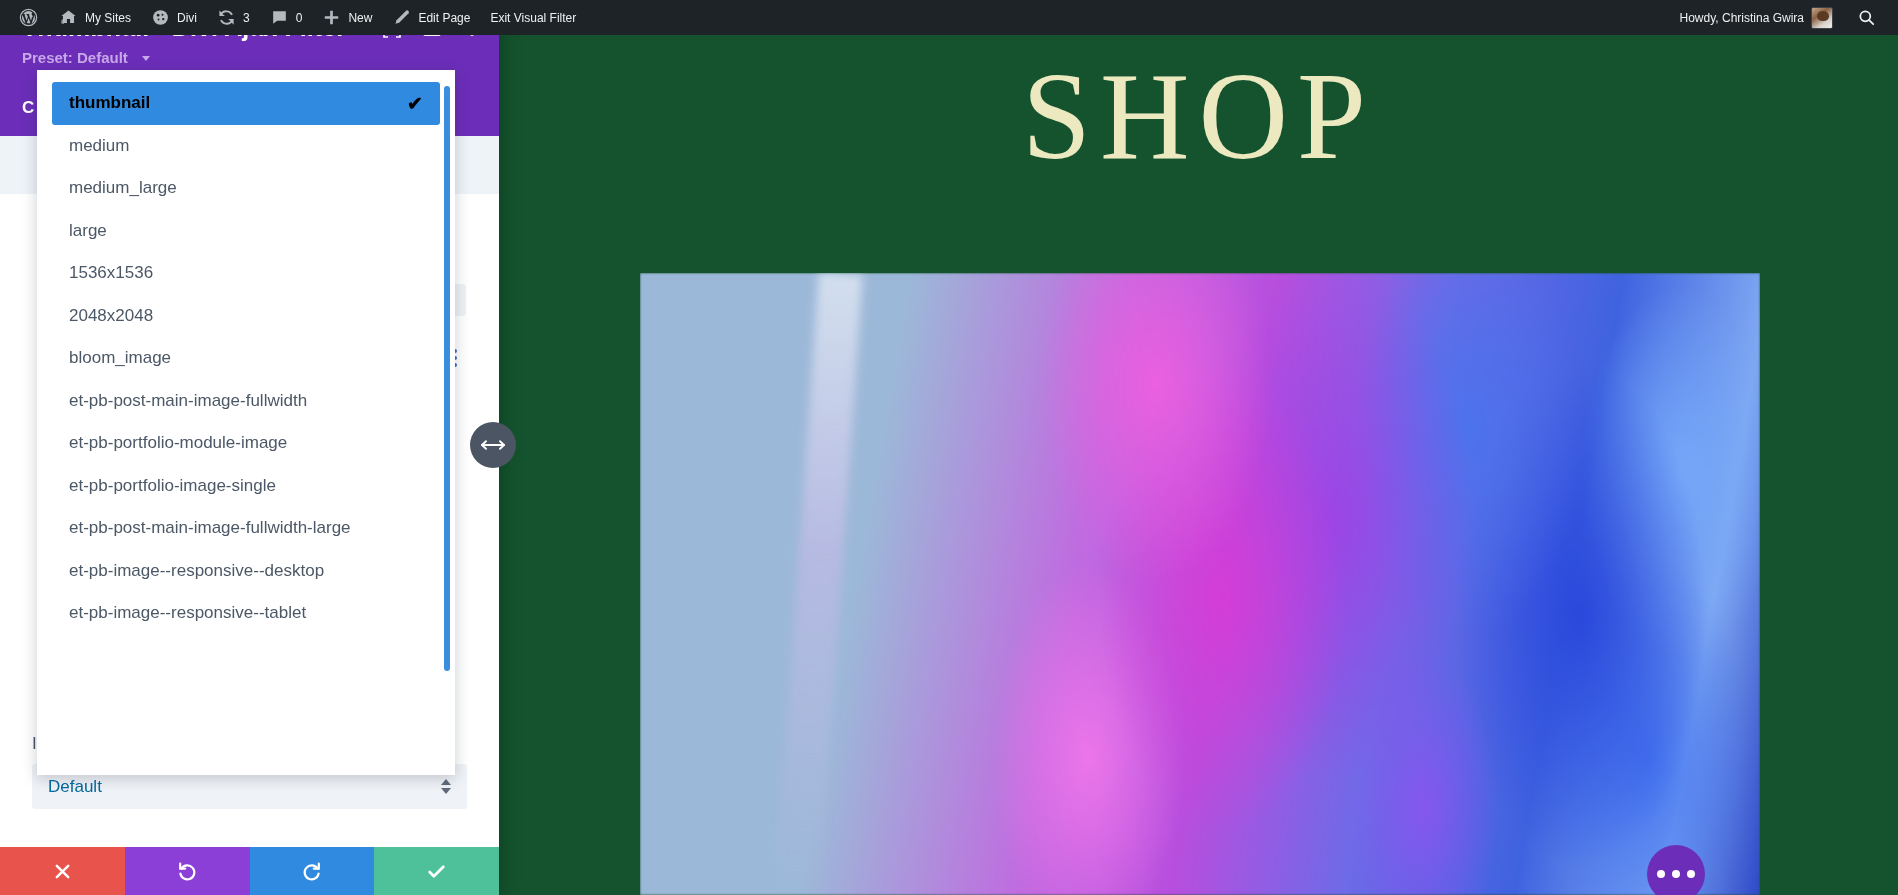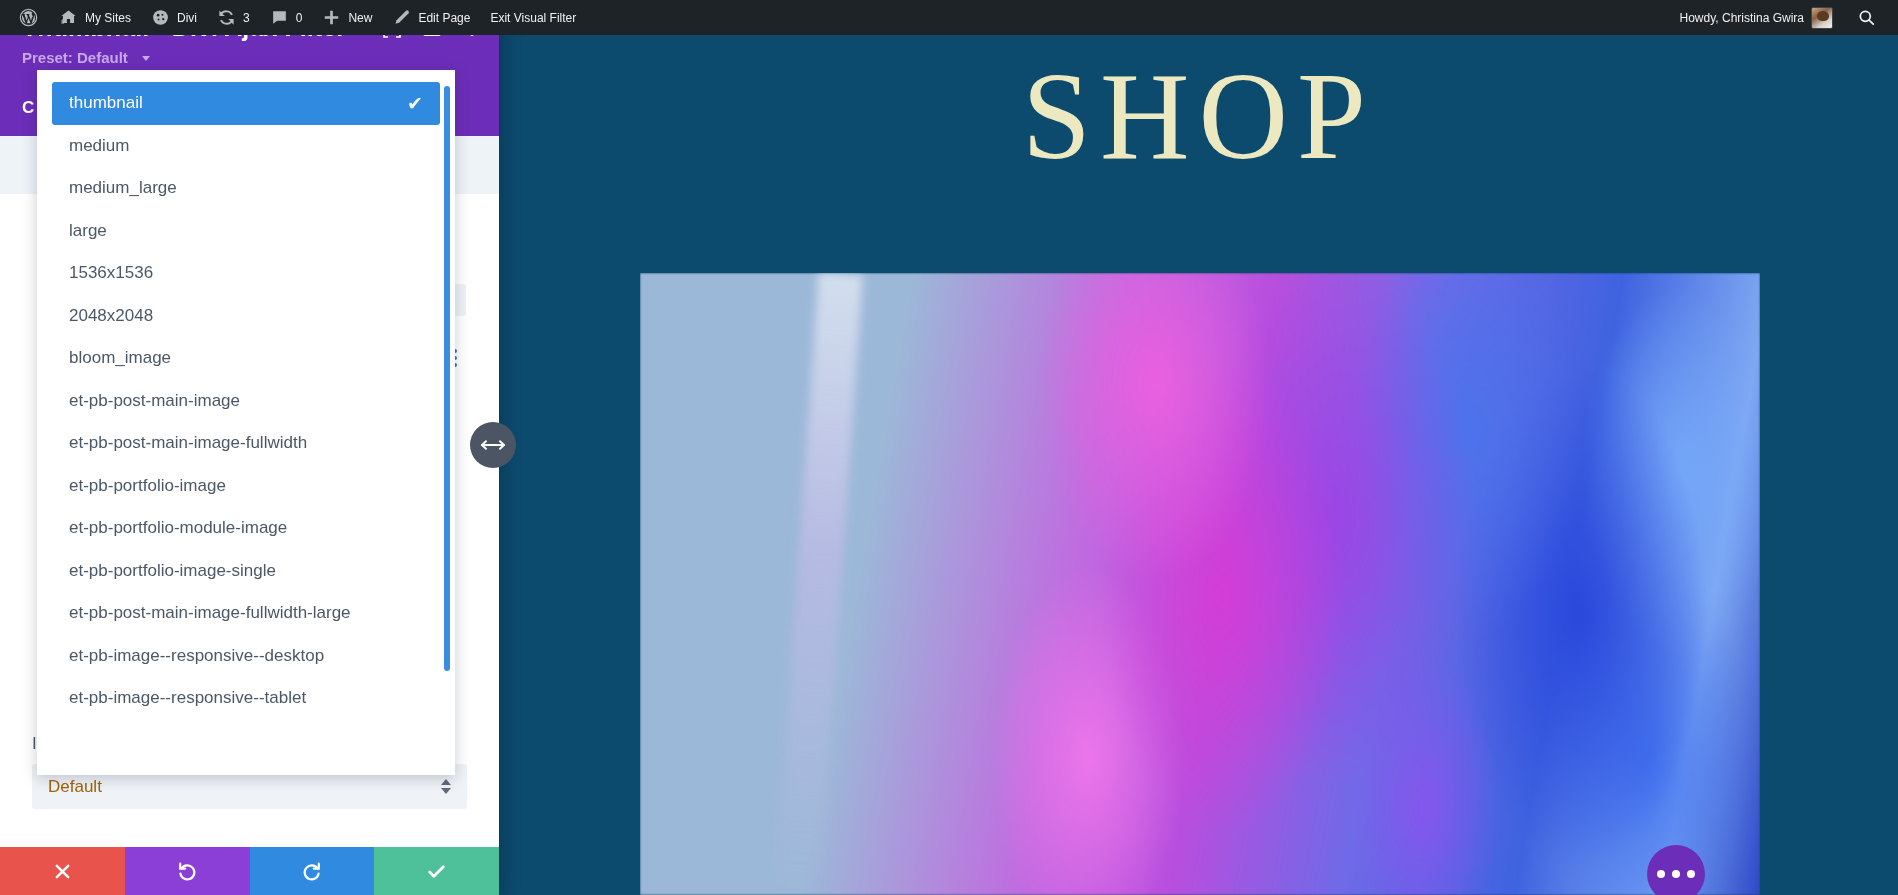--- a/index.html
+++ b/index.html
@@ -80,21 +80,21 @@
   }
   .modal-body { background: #fff; height: 759px; position: relative; }
   .field-block { padding: 0 32px; }
   .field-label {
     font-size: 17px; color: #4c5866; font-weight: 400;
     margin-bottom: 10px;
   }
   .select-box {
     height: 45px; background: #eff2f6; border: none; border-radius: 3px;
     display: flex; align-items: center; padding: 0 16px;
-    font-size: 17px; color: #a16207; position: relative;
+    font-size: 17px; color: #0369a1; position: relative;
   }
   .select-box .spin {
     margin-left: auto; display: flex; flex-direction: column; gap: 3px; align-items: center;
   }
   .tri-up { width: 0; height: 0; border-left: 5px solid transparent; border-right: 5px solid transparent; border-bottom: 6px solid #5f6b7a; }
   .tri-dn { width: 0; height: 0; border-left: 5px solid transparent; border-right: 5px solid transparent; border-top: 6px solid #5f6b7a; }
 
   
   .bg-strip { position: absolute; left: 0; width: 499px; background: #eef3f8; }
   .ghost-tab {
@@ -117,21 +117,21 @@
     z-index: 55; overflow: hidden;
     padding: 12px 0 10px 0;
   }
   .dd-item {
     height: 42.5px; margin: 0 15px;
     display: flex; align-items: center;
     padding: 0 17px; border-radius: 3px;
     font-size: 17px; color: #4c5866; cursor: pointer;
     white-space: nowrap;
   }
-  .dd-item.selected { background: #2f8ae0; color: #ffffff; font-weight: 400; }
+  .dd-item.selected { background: #2f8ae0; color: #000000; font-weight: 700; }
   .dd-check { margin-left: auto; font-size: 19px; line-height: 1; }
   .dd-scrollbar {
     position: absolute; right: 5px; top: 16px;
     width: 6px; height: 585px; border-radius: 4px;
     background: #3b8ede;
   }
 
   
   .action-bar {
     position: absolute; left: 0; bottom: 0;
@@ -153,21 +153,21 @@
     width: 46px; height: 46px; border-radius: 50%;
     background: #4b5563; z-index: 59;
     display: flex; align-items: center; justify-content: center;
     cursor: ew-resize;
   }
 
   
   .page-canvas {
     position: absolute; left: 499px; top: 35px;
     width: 1399px; height: 860px;
-    background: #0c4a6e; overflow: hidden;
+    background: #14532d; overflow: hidden;
   }
   .shop-heading {
     position: absolute; left: 0; top: 20px; width: 1399px;
     text-align: center;
     font-family: "Liberation Serif", serif;
     color: #ece8c0; font-size: 124px; letter-spacing: 9px;
     line-height: 1; font-weight: 400;
   }
   .hero-img {
     position: absolute; left: 141px; top: 238px;
@@ -327,27 +327,21 @@
         <div class="dd-item">
           <span>1536x1536</span>
         </div>
         <div class="dd-item">
           <span>2048x2048</span>
         </div>
         <div class="dd-item">
           <span>bloom_image</span>
         </div>
         <div class="dd-item">
-          <span>et-pb-post-main-image</span>
-        </div>
-        <div class="dd-item">
           <span>et-pb-post-main-image-fullwidth</span>
-        </div>
-        <div class="dd-item">
-          <span>et-pb-portfolio-image</span>
         </div>
         <div class="dd-item">
           <span>et-pb-portfolio-module-image</span>
         </div>
         <div class="dd-item">
           <span>et-pb-portfolio-image-single</span>
         </div>
         <div class="dd-item">
           <span>et-pb-post-main-image-fullwidth-large</span>
         </div>

